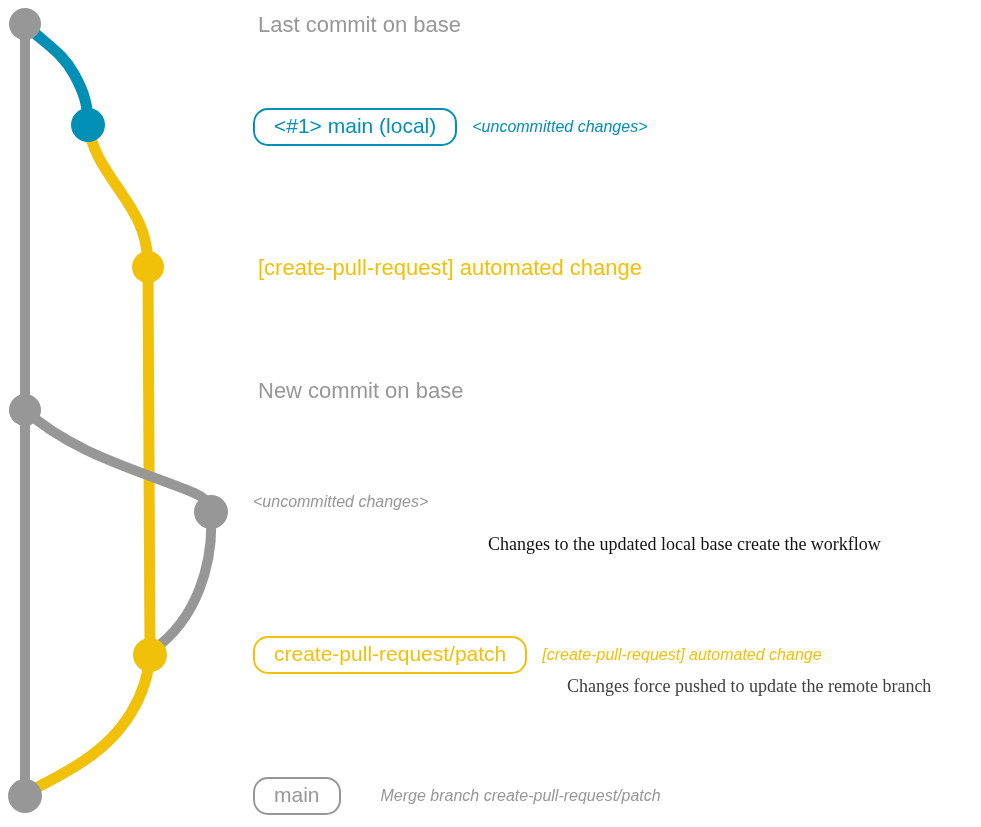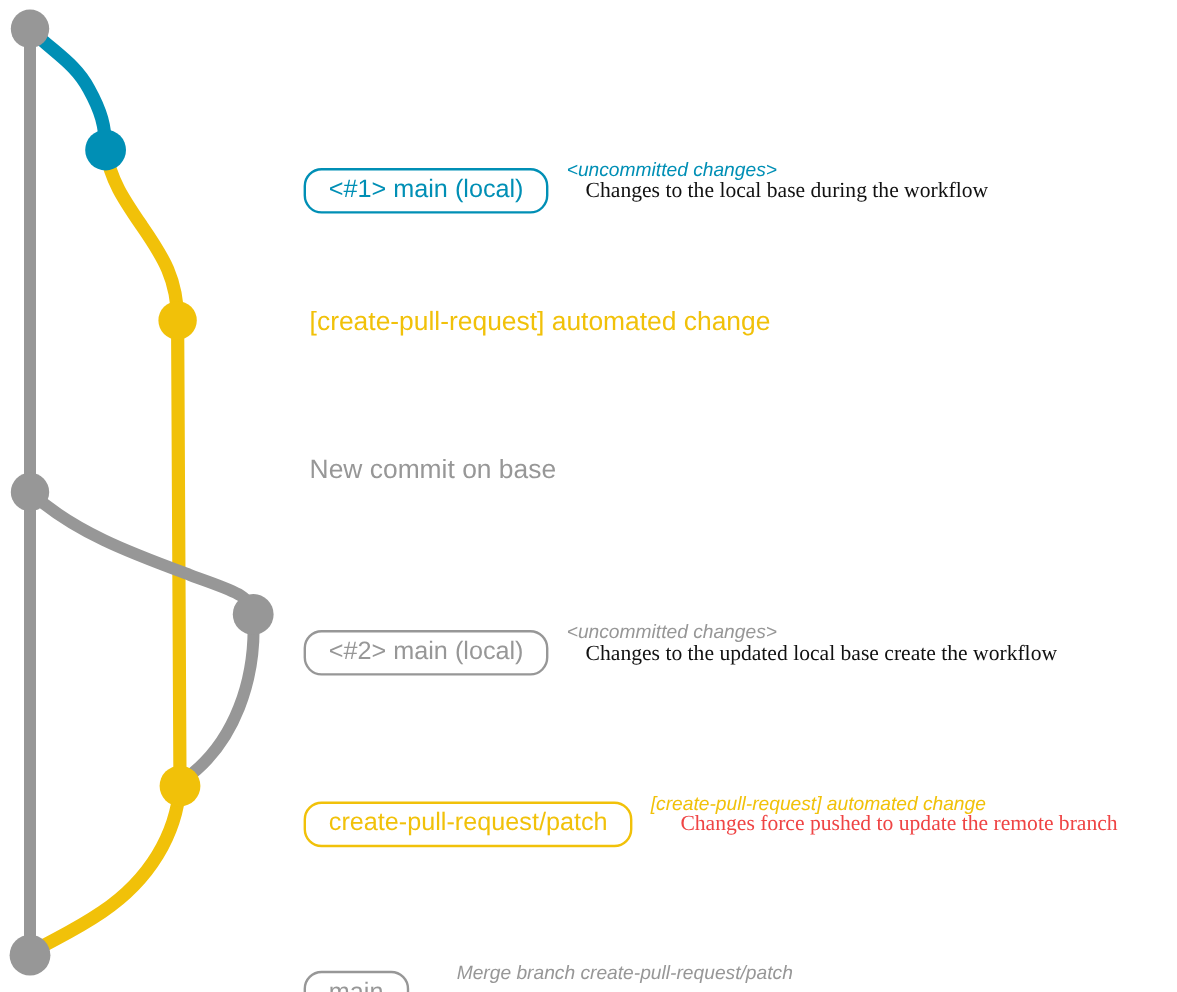--- a/index.html
+++ b/index.html
@@ -24,21 +24,20 @@
     gap:15px;
   }
   .branch-box {
     border:2px solid;
     border-radius:15px;
     padding:4px 19px 6px 19px;
     font-size:21px;
     line-height:24px;
     white-space:nowrap;
     background:#ffffff;
-    margin-top:32px;
   }
   .row .msg-inline {
     font-size:16px;
     white-space:nowrap;
     font-style:italic;
   }
   .annotation {
     position:absolute;
     font-family:"Liberation Serif", serif;
     font-size:18px;
@@ -69,41 +68,40 @@
 
     <circle cx="25" cy="24" r="16" fill="#979797"></circle>
     <circle cx="88" cy="125" r="17" fill="#008fb5"></circle>
     <circle cx="148" cy="267" r="16" fill="#f1c109"></circle>
     <circle cx="25" cy="410" r="16" fill="#979797"></circle>
     <circle cx="211" cy="512" r="17" fill="#979797"></circle>
     <circle cx="150" cy="655" r="17" fill="#f1c109"></circle>
     <circle cx="25" cy="796" r="17" fill="#979797"></circle>
   </svg>
 
+  <div class="msg" style="left: 258px; top: 13px; color: rgb(151, 151, 151);">Last commit on base</div>
 
   <div class="row" style="left:253px; top:108px;">
     <span class="branch-box" style="color: rgb(0, 143, 181); border-color: rgb(0, 143, 181);">&lt;#1&gt; main (local)</span>
     <span class="msg-inline" style="color: rgb(0, 143, 181);">&lt;uncommitted changes&gt;</span>
   </div>
-  <div class="annotation" style="left: 488px; top: 147px; color: rgb(17, 17, 17);">Changes to the local base during the workflow</div>
 
   <div class="msg" style="left: 258px; top: 256px; color: rgb(241, 193, 9);">[create-pull-request] automated change</div>
 
   <div class="msg" style="left: 258px; top: 379px; color: rgb(151, 151, 151);">New commit on base</div>
 
   <div class="row" style="left:253px; top:493px;">
-    <span class="branch-box" style="color: rgb(151, 151, 151); border-color: rgb(151, 151, 151);">&lt;#2&gt; main (local)</span>
     <span class="msg-inline" style="color: rgb(151, 151, 151);">&lt;uncommitted changes&gt;</span>
   </div>
   <div class="annotation" style="left: 488px; top: 533px; color: rgb(17, 17, 17);">Changes to the updated local base create the workflow</div>
 
   <div class="row" style="left:253px; top:636px;">
     <span class="branch-box" style="color: rgb(241, 193, 9); border-color: rgb(241, 193, 9);">create-pull-request/patch</span>
     <span class="msg-inline" style="color: rgb(241, 193, 9);">[create-pull-request] automated change</span>
   </div>
-  <div class="annotation" style="left: 567px; top: 675px; color: #ef4444;">Changes force pushed to update the remote branch</div>
+  <div class="annotation" style="left: 567px; top: 675px; color: #404040;">Changes force pushed to update the remote branch</div>
 
   <div class="row" style="left:253px; top:777px;">
     <span class="branch-box" style="color: rgb(151, 151, 151); border-color: rgb(151, 151, 151);">main</span>
     <span class="msg-inline" style="color: rgb(151, 151, 151); margin-left: 25px;">Merge branch create-pull-request/patch</span>
   </div>
 
 </div>
 
 </body></html>

